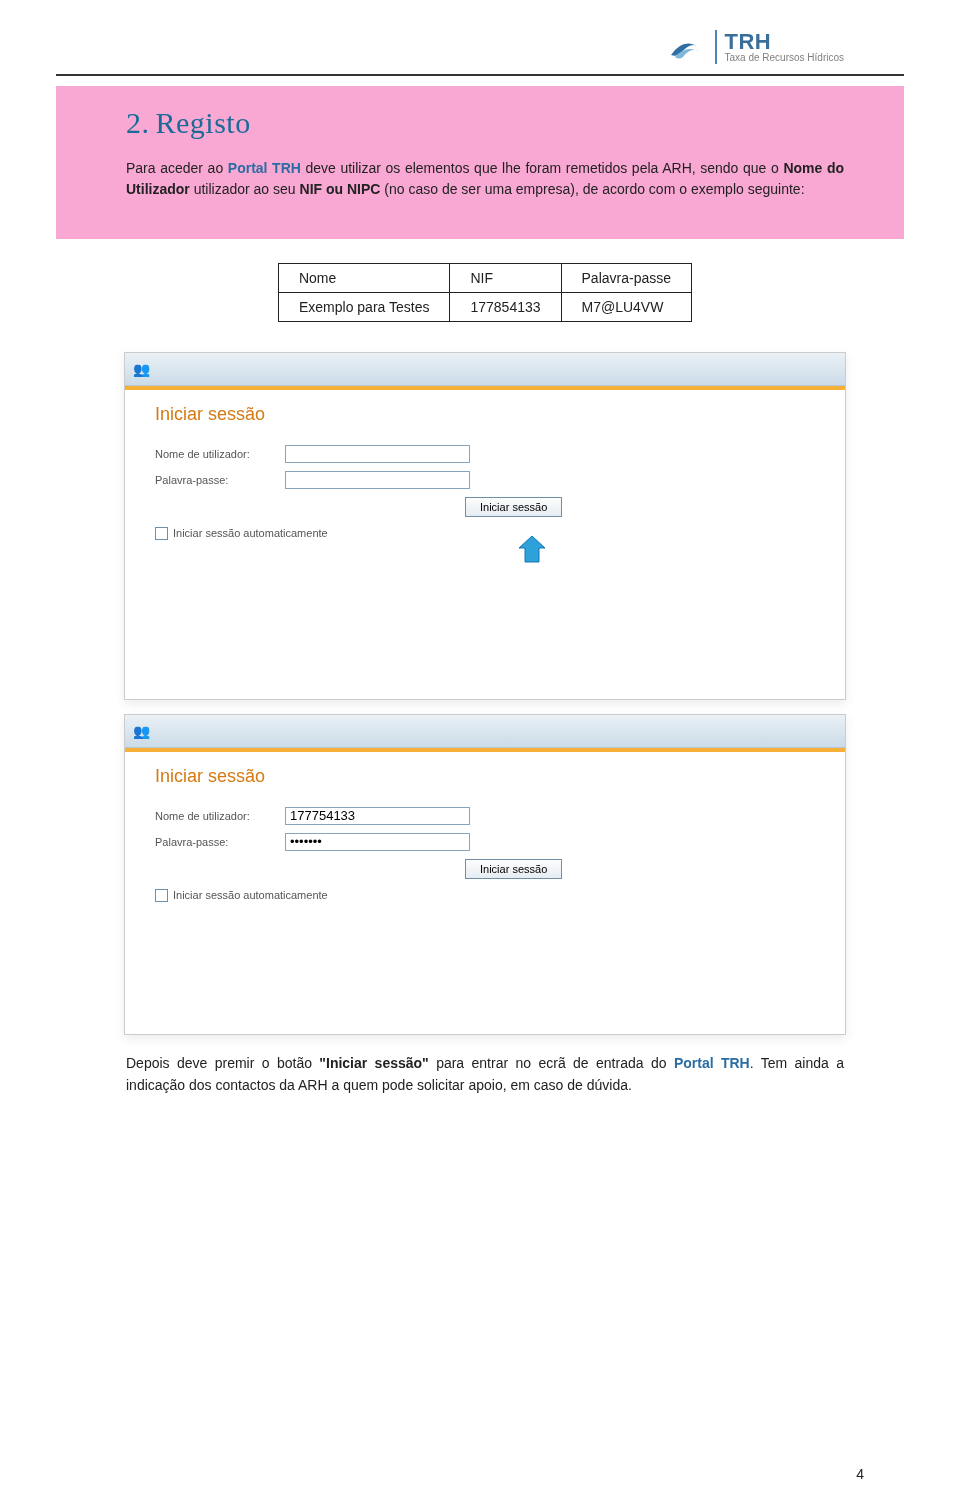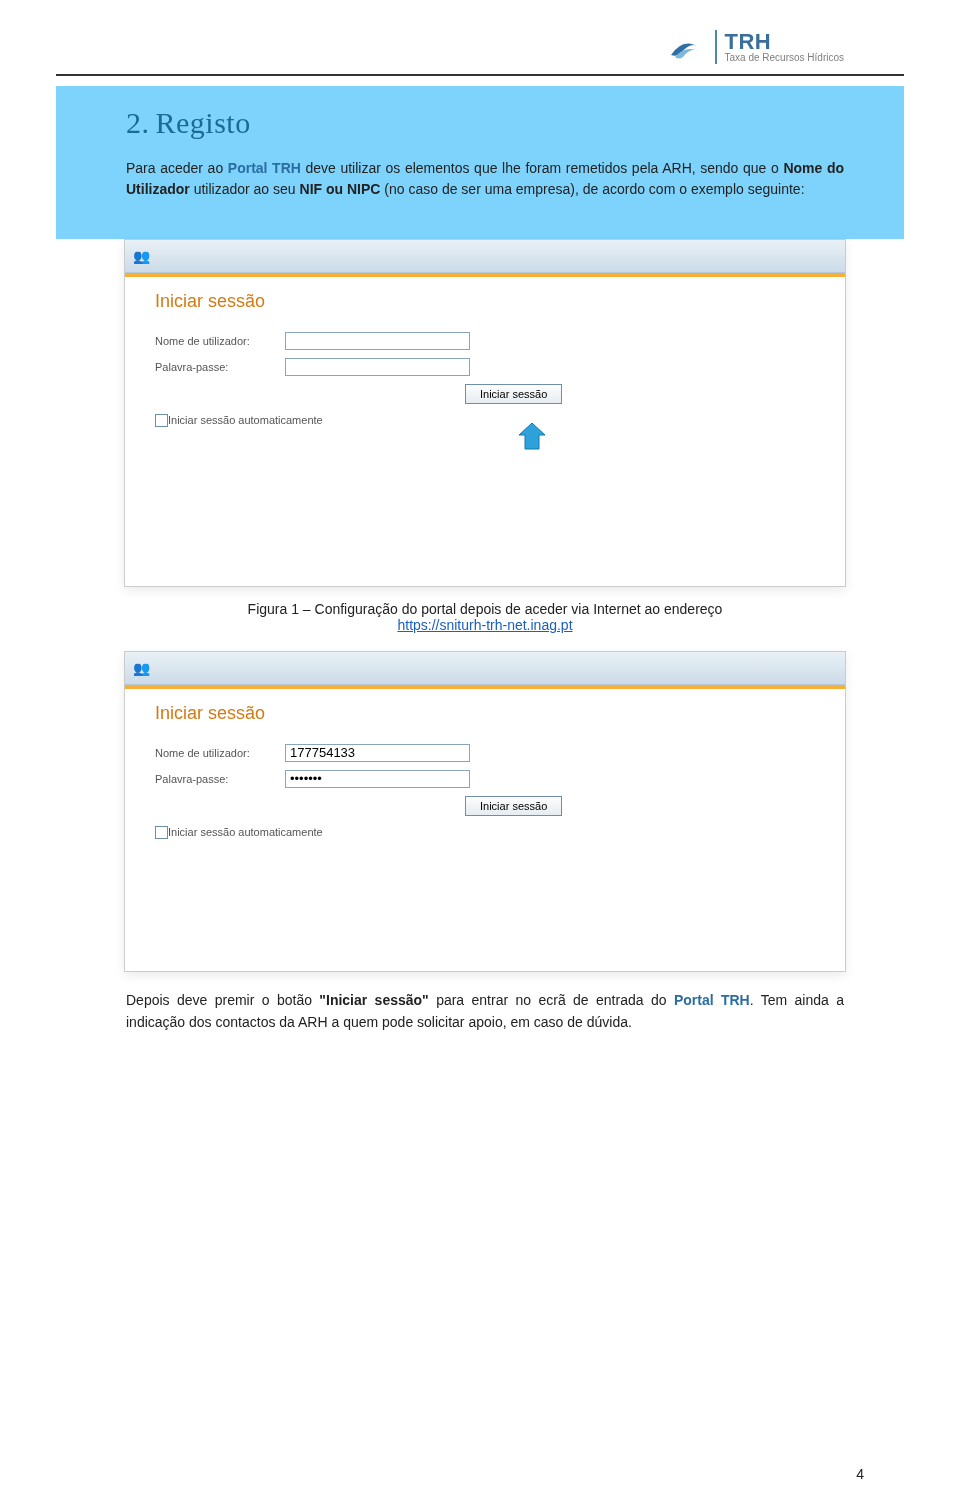--- a/index.html
+++ b/index.html
@@ -43,21 +43,21 @@
   .logo-text .t2{
     font-size:10px;
     color:#7f7f7f;
   }
   .divider{
     height:2px;
     background:#333;
     margin:4px -60px 10px -70px;
   }
   .band{
-    background:#7dd3fc;
+    background:#f9a8d4;
     margin:0 -60px 0 -70px;
     padding:20px 60px 20px 70px;
   }
   h2.section{
     font-family:Georgia,"Times New Roman",serif;
     font-weight:normal;
     font-size:30px;
     color:#1a6b96;
     margin:0 0 18px 0;
     letter-spacing:.5px;
@@ -140,20 +140,21 @@
     border:1px solid #6f8ea8;
     font-size:11px;
     padding:3px 14px;
     cursor:pointer;
   }
   .shot .chk-row{
     font-size:11px;
     color:#555;
     display:flex;
     align-items:center;
+    gap:5px;
   }
   .shot .chk-row .chk{
     width:11px;height:11px;border:1px solid #6f8ea8;display:inline-block;
   }
   .shot .spacer{ height:110px; }
   .arrow-up{
     margin-left:360px;
     margin-top:-6px;
   }
   .caption{
@@ -192,20 +193,34 @@
 
   <div class="band">
     <h2 class="section">
       <span class="num">2.</span><span>Registo</span>
     </h2>
     <p class="body">
       <span>Para aceder ao </span><span class="strong-blue">Portal TRH</span><span> deve utilizar os elementos que lhe foram remetidos pela ARH, sendo que o </span><span class="strong">Nome do Utilizador</span><span> utilizador ao seu </span><span class="strong">NIF ou NIPC</span><span> (no caso de ser uma empresa), de acordo com o exemplo seguinte:</span>
     </p>
   </div>
 
+  <table class="example">
+    <tbody>
+        <tr>
+      <th>Nome</th>
+      <th>NIF</th>
+      <th>Palavra-passe</th>
+    </tr>
+    <tr>
+      <td>Exemplo para Testes</td>
+      <td>177854133</td>
+      <td>M7@LU4VW</td>
+    </tr>
+  </tbody>
+    </table>
 
   <div class="shot">
     <div class="top-grad">
       <span class="people-icon">👥</span>
     </div>
     <div class="orange"></div>
     <div class="panel">
       <div class="panel-title">Iniciar sessão</div>
       <div class="row">
         <span class="lbl">Nome de utilizador:</span>
@@ -224,24 +239,20 @@
       </div>
       <div class="arrow-up">
         <svg width="34" height="30" viewBox="0 0 34 30">
           <path d="M17 2 L30 14 L24 14 L24 28 L10 28 L10 14 L4 14 Z" fill="#2ea0da" stroke="#1278b2" stroke-width="1"></path>
         </svg>
       </div>
       <div class="spacer"></div>
     </div>
   </div>
 
-  <div class="caption">
-    <span>Figura 1 – Configuração do portal depois de aceder via Internet ao endereço</span><br>
-    <a>https://sniturh-trh-net.inag.pt</a>
-  </div>
 
   <div class="shot">
     <div class="top-grad">
       <span class="people-icon">👥</span>
     </div>
     <div class="orange"></div>
     <div class="panel">
       <div class="panel-title">Iniciar sessão</div>
       <div class="row">
         <span class="lbl">Nome de utilizador:</span>

